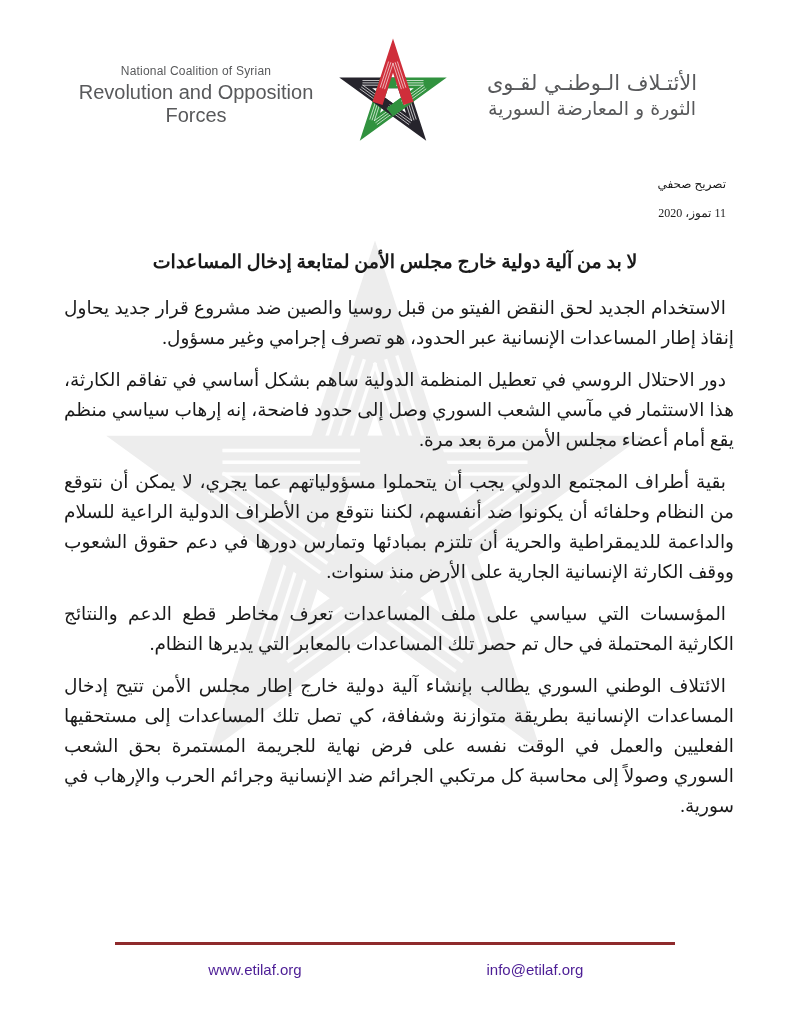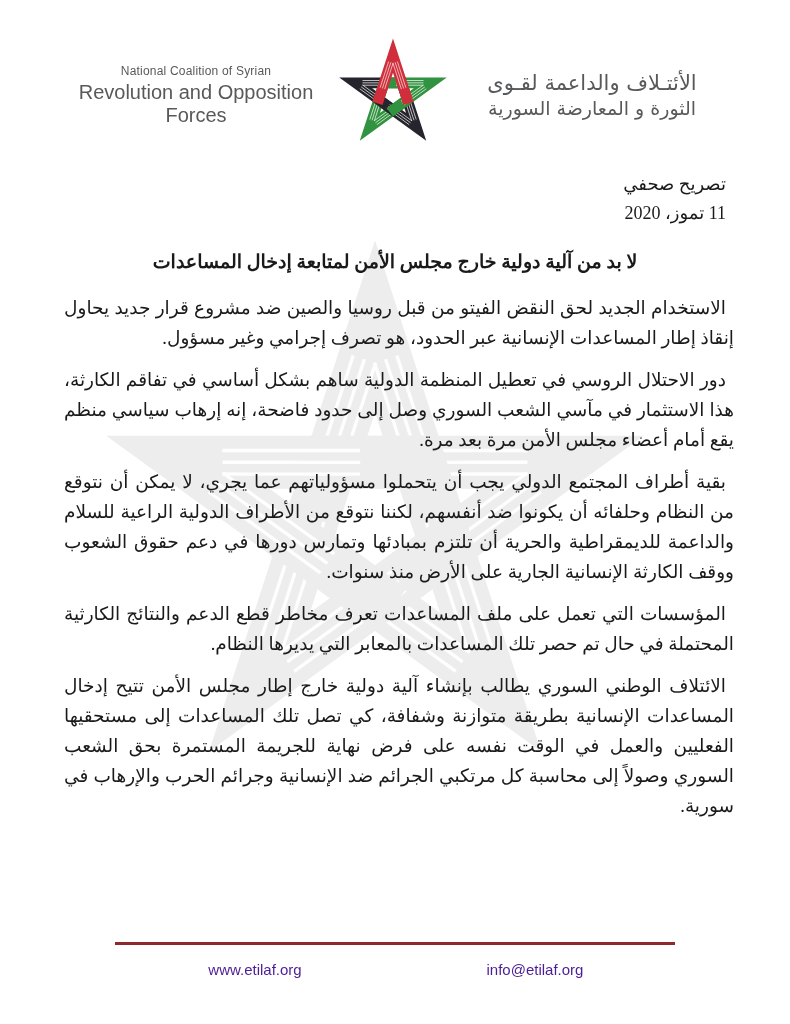--- a/index.html
+++ b/index.html
@@ -55,21 +55,21 @@
     color:var(--logo_gray);
   }
   .org-ar .l1{font-size:21px;}
   .org-ar .l2{font-size:19px;margin-top:2px;}
 
   
   .meta{
     direction:rtl;
     text-align:right;
     padding:16px 64px 0 64px;
-    font-size:18px;
+    font-size:12px;
     line-height:29px;
   }
 
   
   .title{
     direction:rtl;
     text-align:center;
     font-weight:bold;
     font-size:19px;
     margin-top:22px;
@@ -168,37 +168,37 @@
           </g>
         <g class="arm-green" transform="rotate(72)">
             <use href="#arm"></use>
           </g>
         <g class="arm-red">
             <use href="#arm"></use>
           </g>
       </svg>
 
       <div class="org-ar">
-        <div class="l1">الأئتـلاف والداعمة لقـوى</div>
+        <div class="l1">الأئتـلاف الـوطنـي لقـوى</div>
         <div class="l2">الثورة و المعارضة السورية</div>
       </div>
     </div>
 
     <div class="meta">
       <div>تصريح صحفي</div>
       <div>11 تموز، 2020</div>
     </div>
 
     <div class="title">لا بد من آلية دولية خارج مجلس الأمن لمتابعة إدخال المساعدات</div>
 
     <div class="body">
       <p>الاستخدام الجديد لحق النقض الفيتو من قبل روسيا والصين ضد مشروع قرار جديد يحاول إنقاذ إطار المساعدات الإنسانية عبر الحدود، هو تصرف إجرامي وغير مسؤول.</p>
       <p>دور الاحتلال الروسي في تعطيل المنظمة الدولية ساهم بشكل أساسي في تفاقم الكارثة، هذا الاستثمار في مآسي الشعب السوري وصل إلى حدود فاضحة، إنه إرهاب سياسي منظم يقع أمام أعضاء مجلس الأمن مرة بعد مرة.</p>
       <p>بقية أطراف المجتمع الدولي يجب أن يتحملوا مسؤولياتهم عما يجري، لا يمكن أن نتوقع من النظام وحلفائه أن يكونوا ضد أنفسهم، لكننا نتوقع من الأطراف الدولية الراعية للسلام والداعمة للديمقراطية والحرية أن تلتزم بمبادئها وتمارس دورها في دعم حقوق الشعوب ووقف الكارثة الإنسانية الجارية على الأرض منذ سنوات.</p>
-      <p>المؤسسات التي تعمل على ملف المساعدات تعرف مخاطر قطع الدعم والنتائج الكارثية المحتملة في حال تم حصر تلك المساعدات بالمعابر التي يديرها النظام.</p>
+      <p>المؤسسات التي سياسي على ملف المساعدات تعرف مخاطر قطع الدعم والنتائج الكارثية المحتملة في حال تم حصر تلك المساعدات بالمعابر التي يديرها النظام.</p>
       <p>الائتلاف الوطني السوري يطالب بإنشاء آلية دولية خارج إطار مجلس الأمن تتيح إدخال المساعدات الإنسانية بطريقة متوازنة وشفافة، كي تصل تلك المساعدات إلى مستحقيها الفعليين والعمل في الوقت نفسه على فرض نهاية للجريمة المستمرة بحق الشعب السوري وصولاً إلى محاسبة كل مرتكبي الجرائم ضد الإنسانية وجرائم الحرب والإرهاب في سورية.</p>
     </div>
 
   </div>
 
   <div class="footer">
     <div class="rule"></div>
     <div class="links">
       <span>www.etilaf.org</span>
       <span>info@etilaf.org</span>

